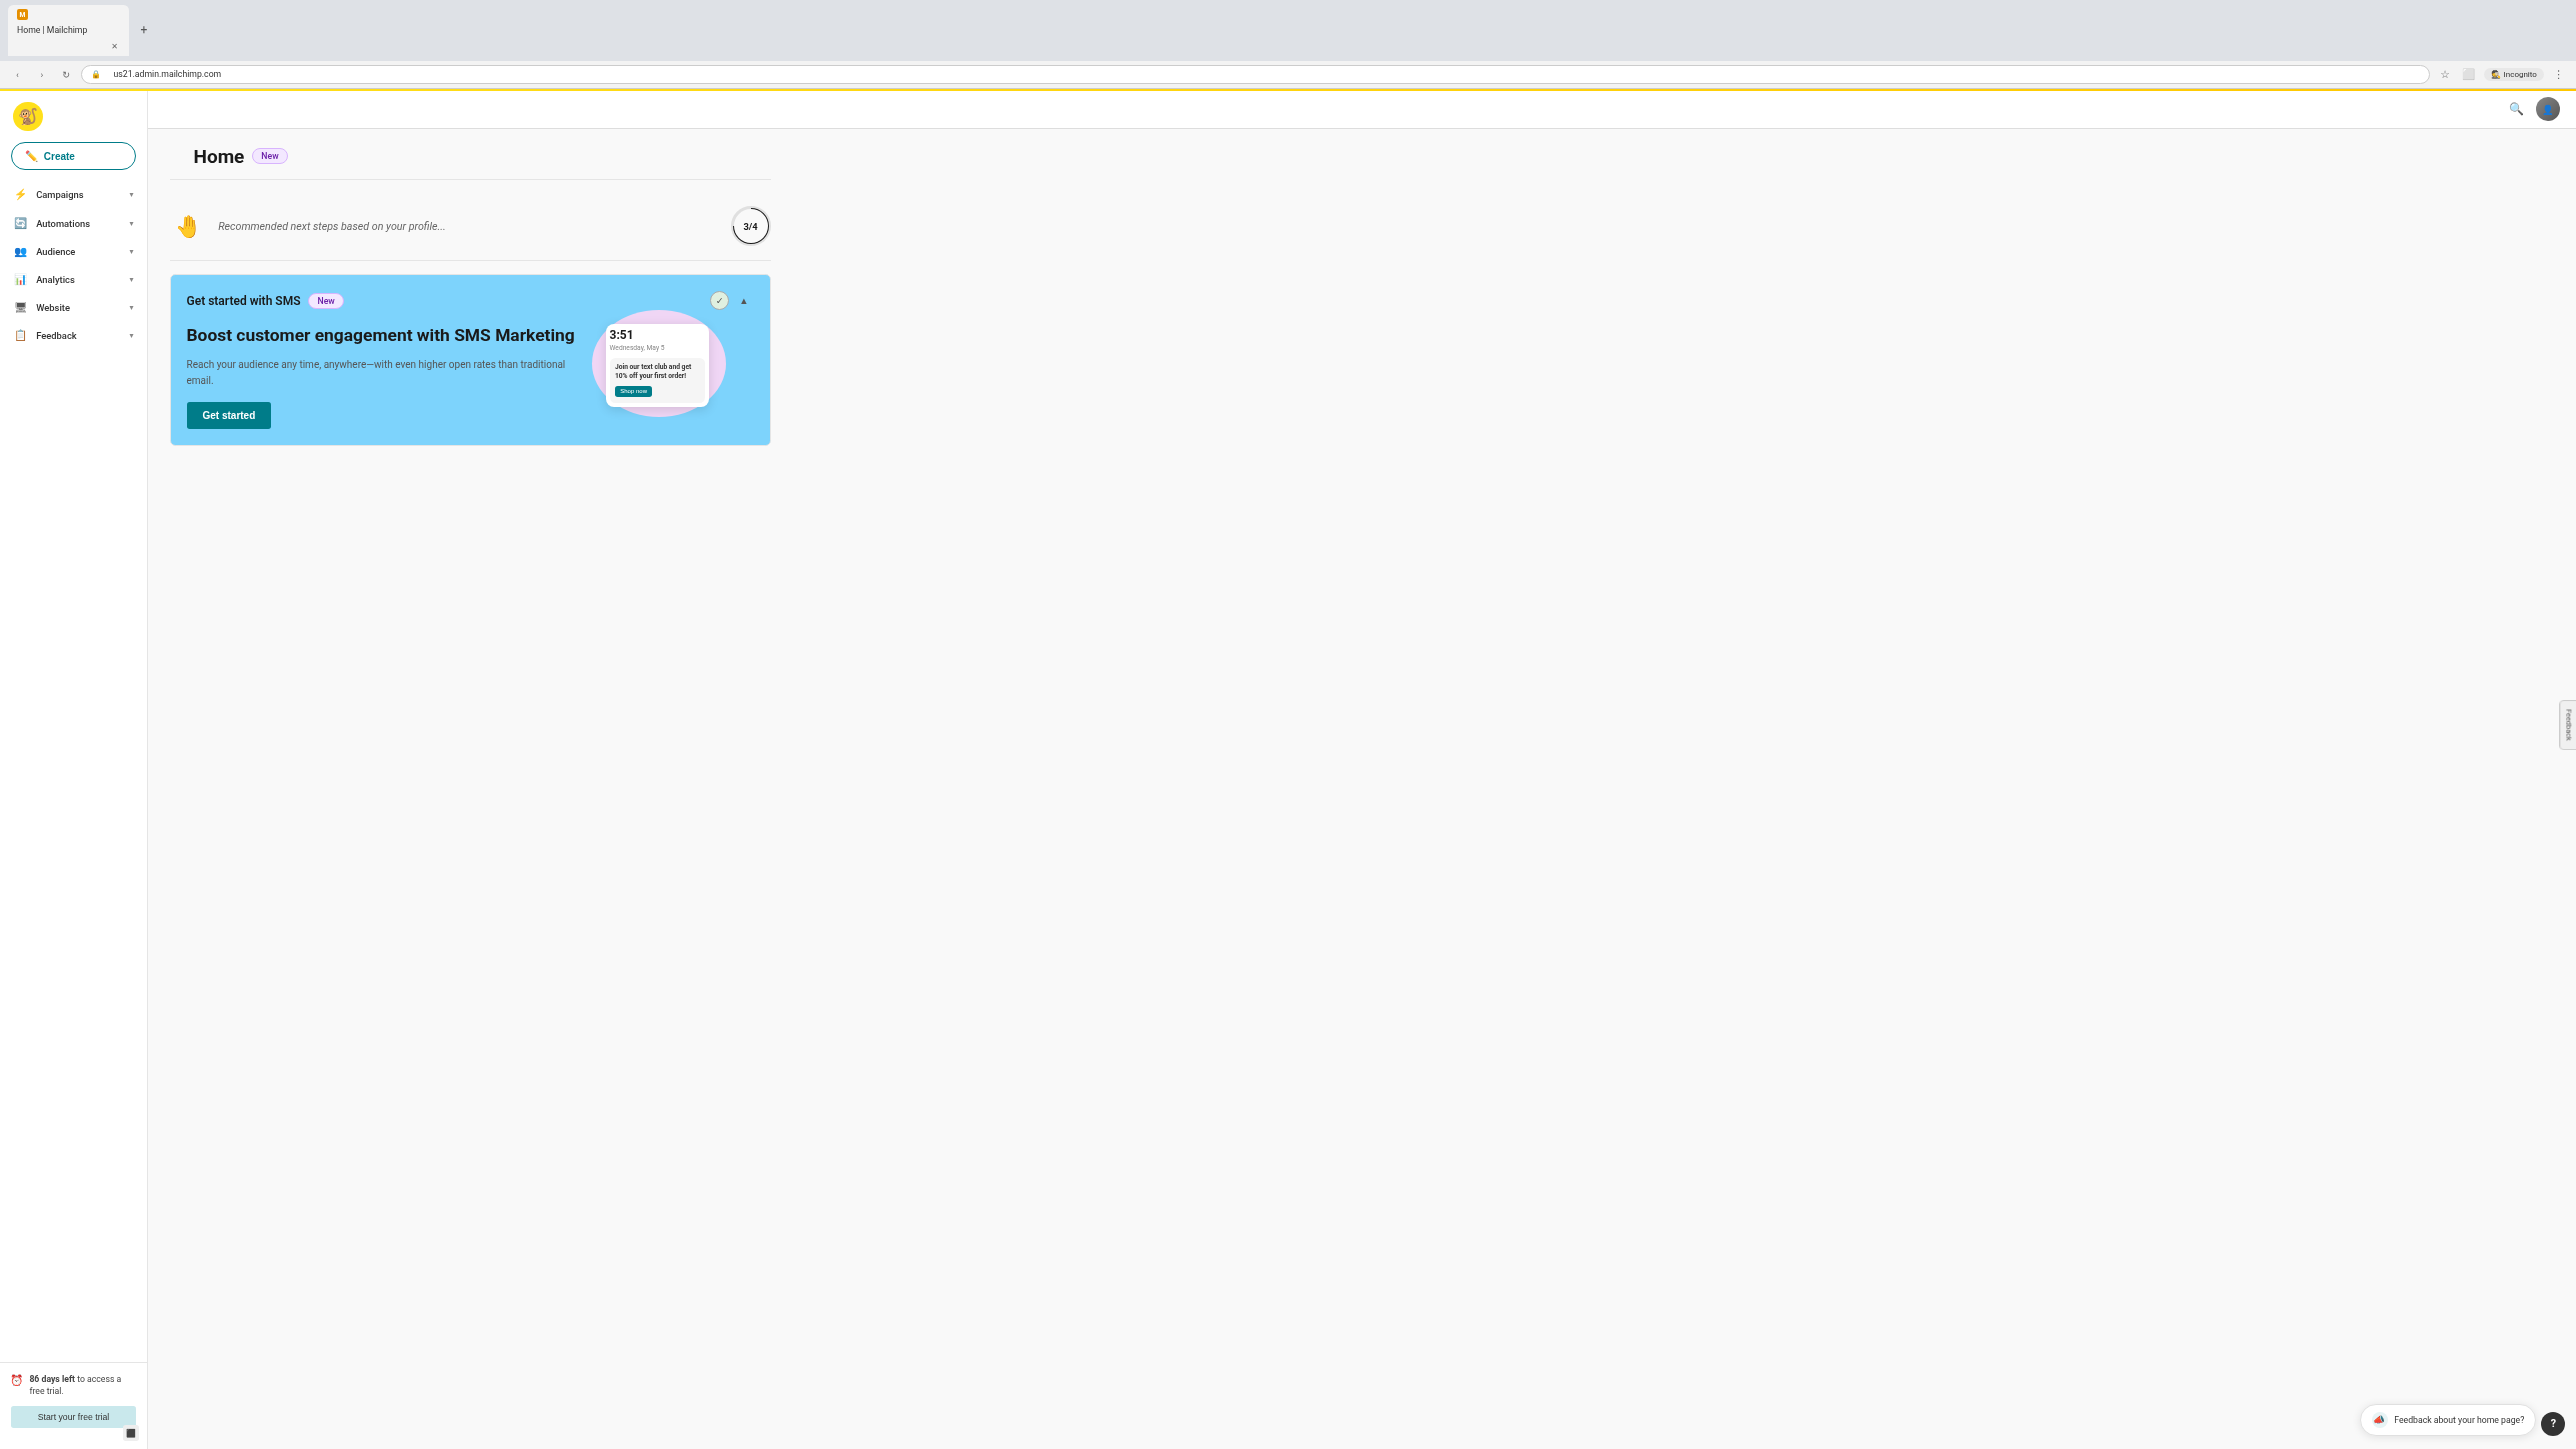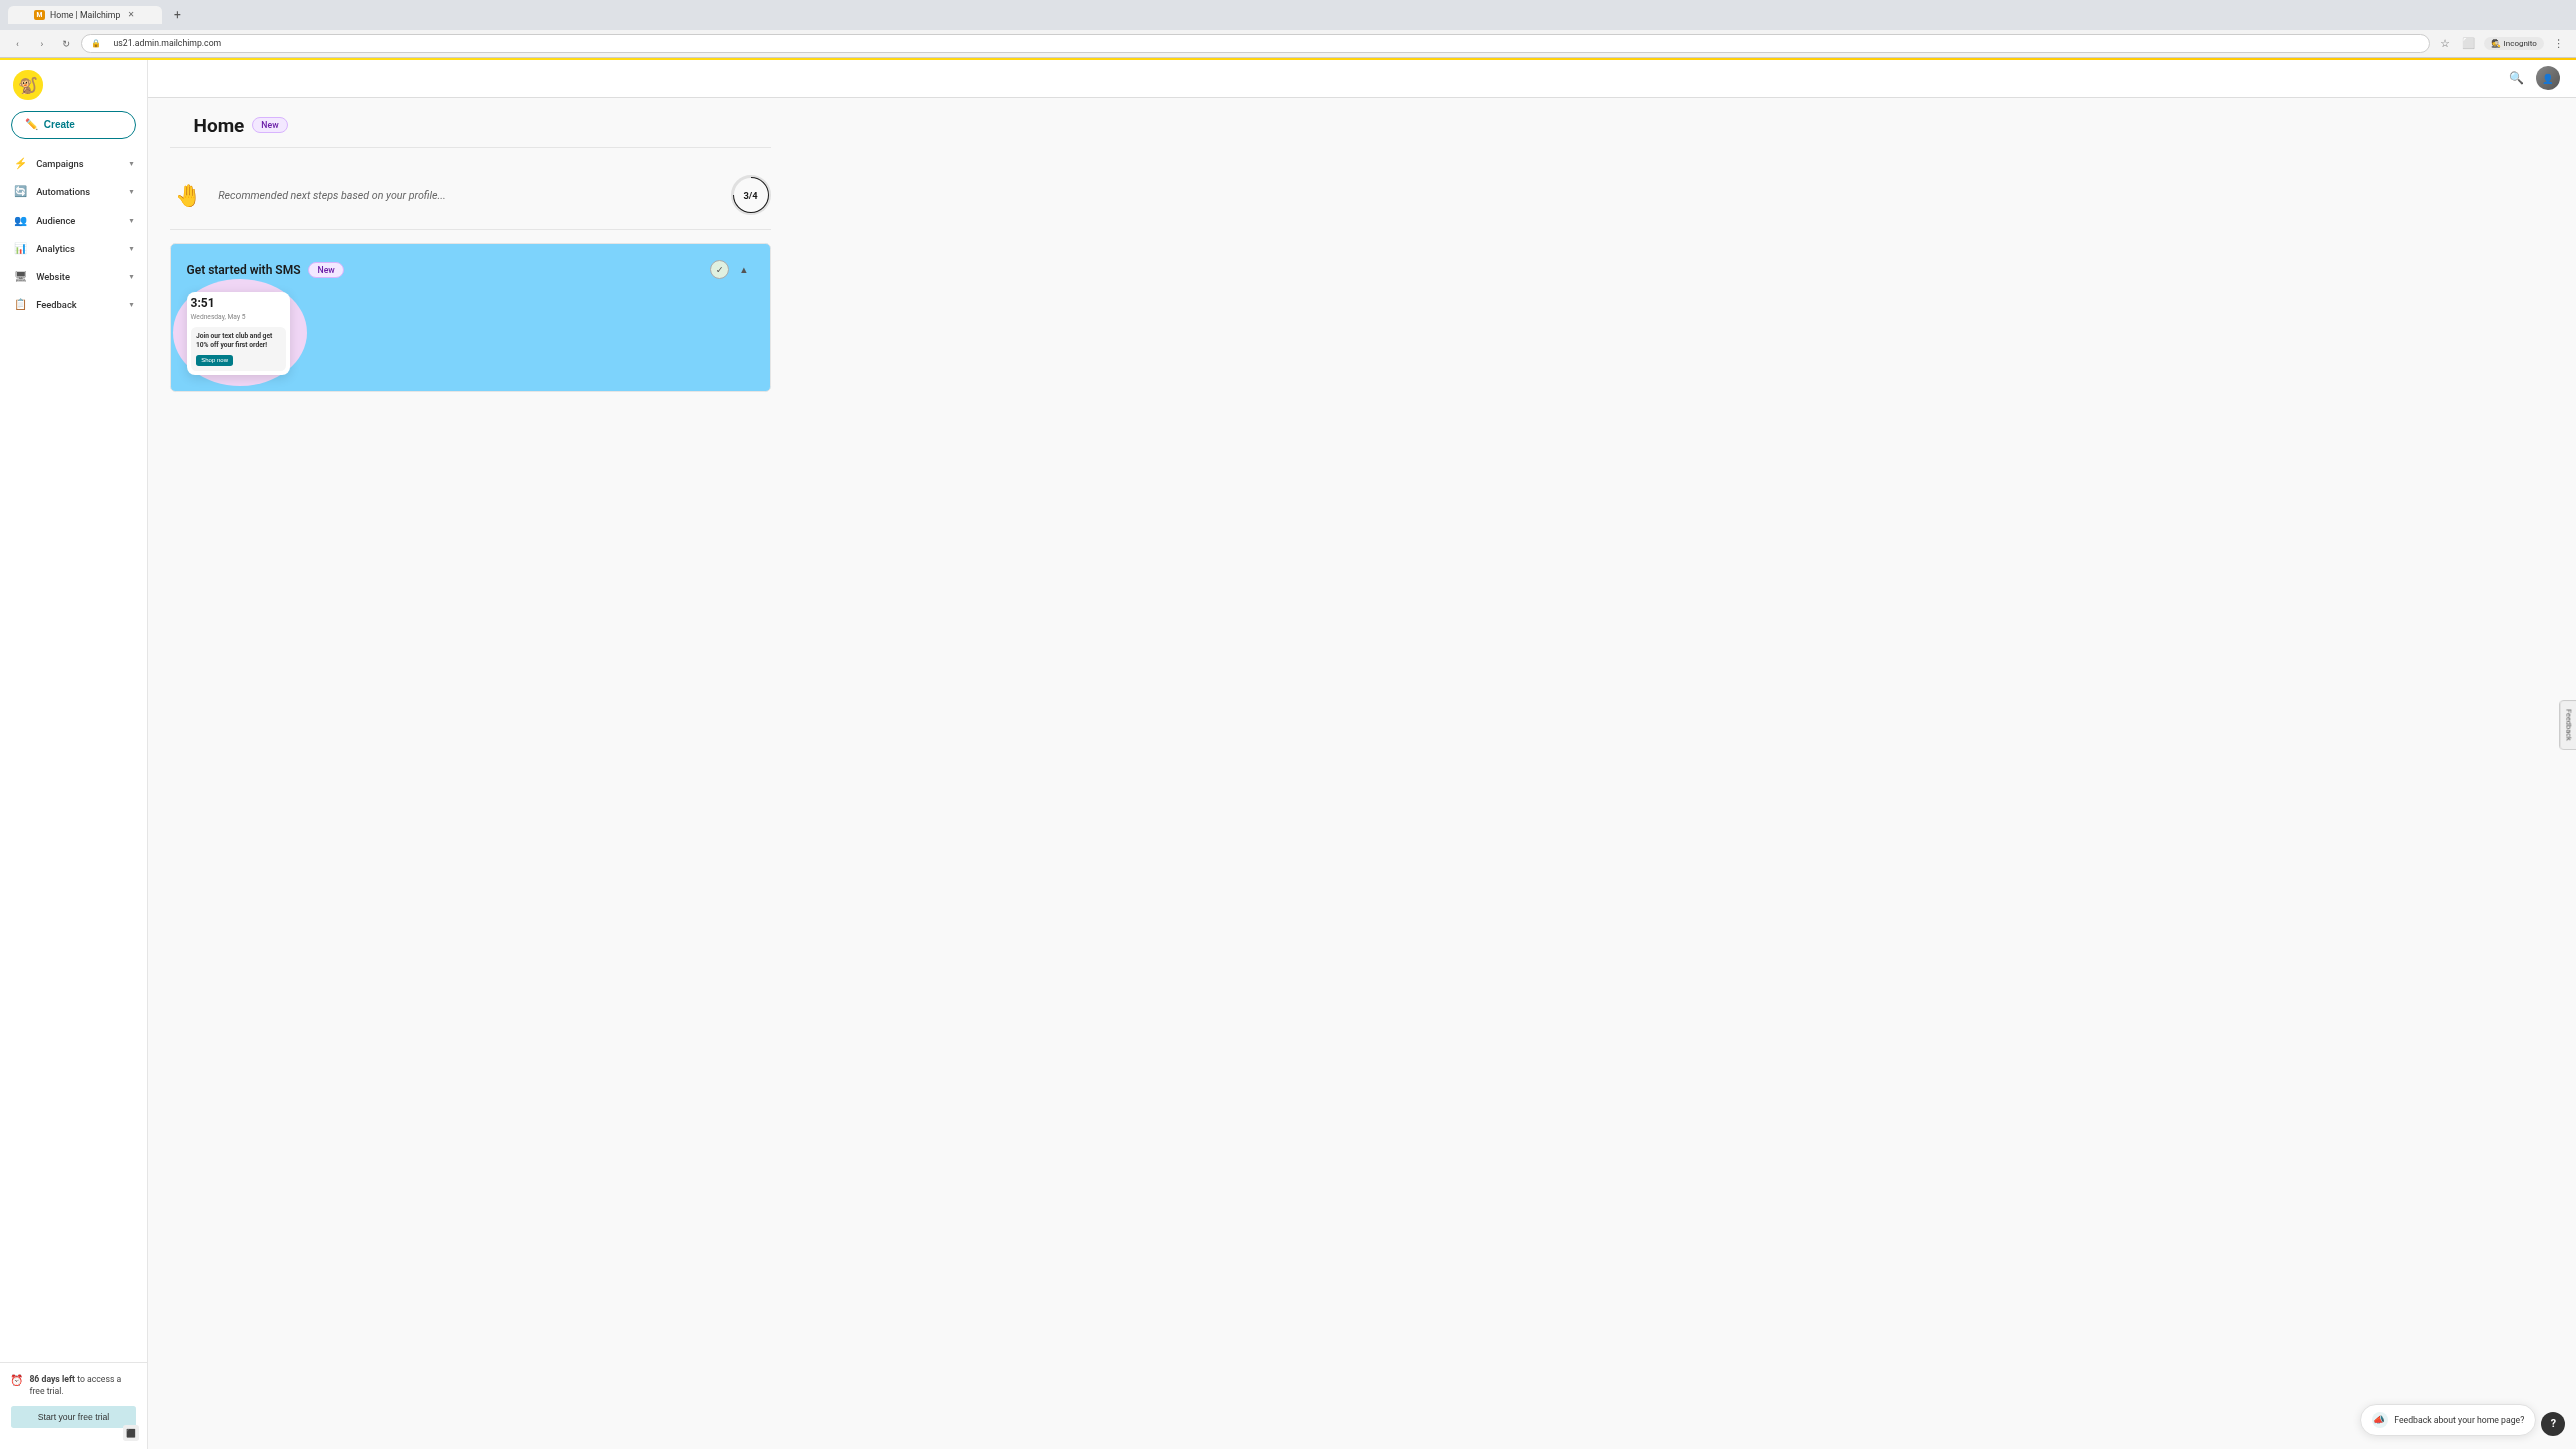--- a/index.html
+++ b/index.html
@@ -15,25 +15,26 @@
       align-items: center;
       padding: 5.4px 8px;
       gap: 5.4px;
       background: #dee1e6;
     }
     .browser-tab {
       display: flex;
       align-items: flex-start;
       background: #f3f3f3;
       border-radius: 5.4px 5.4px 0 0;
-      padding: 4px 26px;
+      padding: 4px 9px;
       gap: 5.4px;
       font-size: 8.7px;
       color: #333;
       min-width: 121px;
+      flex-direction: column;
     }
     .tab-favicon {
       width: 10.7px;
       height: 10.7px;
       background: #e58f00;
       border-radius: 2px;
       display: flex; align-items: center; justify-content: center;
       font-size: 6.7px; color: white; font-weight: bold;
     }
     .tab-close {
@@ -634,20 +635,25 @@
             <div class="sms-header">
               <span class="sms-title">Get started with SMS</span>
               <span class="new-badge">New</span>
               <div class="sms-controls">
                 <div class="check-circle">✓</div>
                 <div class="collapse-btn">▲</div>
               </div>
             </div>
 
             <div class="sms-body">
+              <div class="sms-text">
+                <h2 class="sms-headline">Boost customer engagement with SMS Marketing</h2>
+                <p class="sms-description">Reach your audience any time, anywhere—with even higher open rates than traditional email.</p>
+                <button class="sms-cta-btn">Get started</button>
+              </div>
 
               <div class="sms-visual">
                 <div class="sms-visual-bg"></div>
                 <div class="phone-mockup">
                   <div class="phone-header">3:51</div>
                   <div class="phone-date">Wednesday, May 5</div>
                   <div class="phone-msg-box">
                     <div class="phone-msg-title">Join our text club and get 10% off your first order!</div>
                     <button class="phone-btn">Shop now</button>
                   </div>

